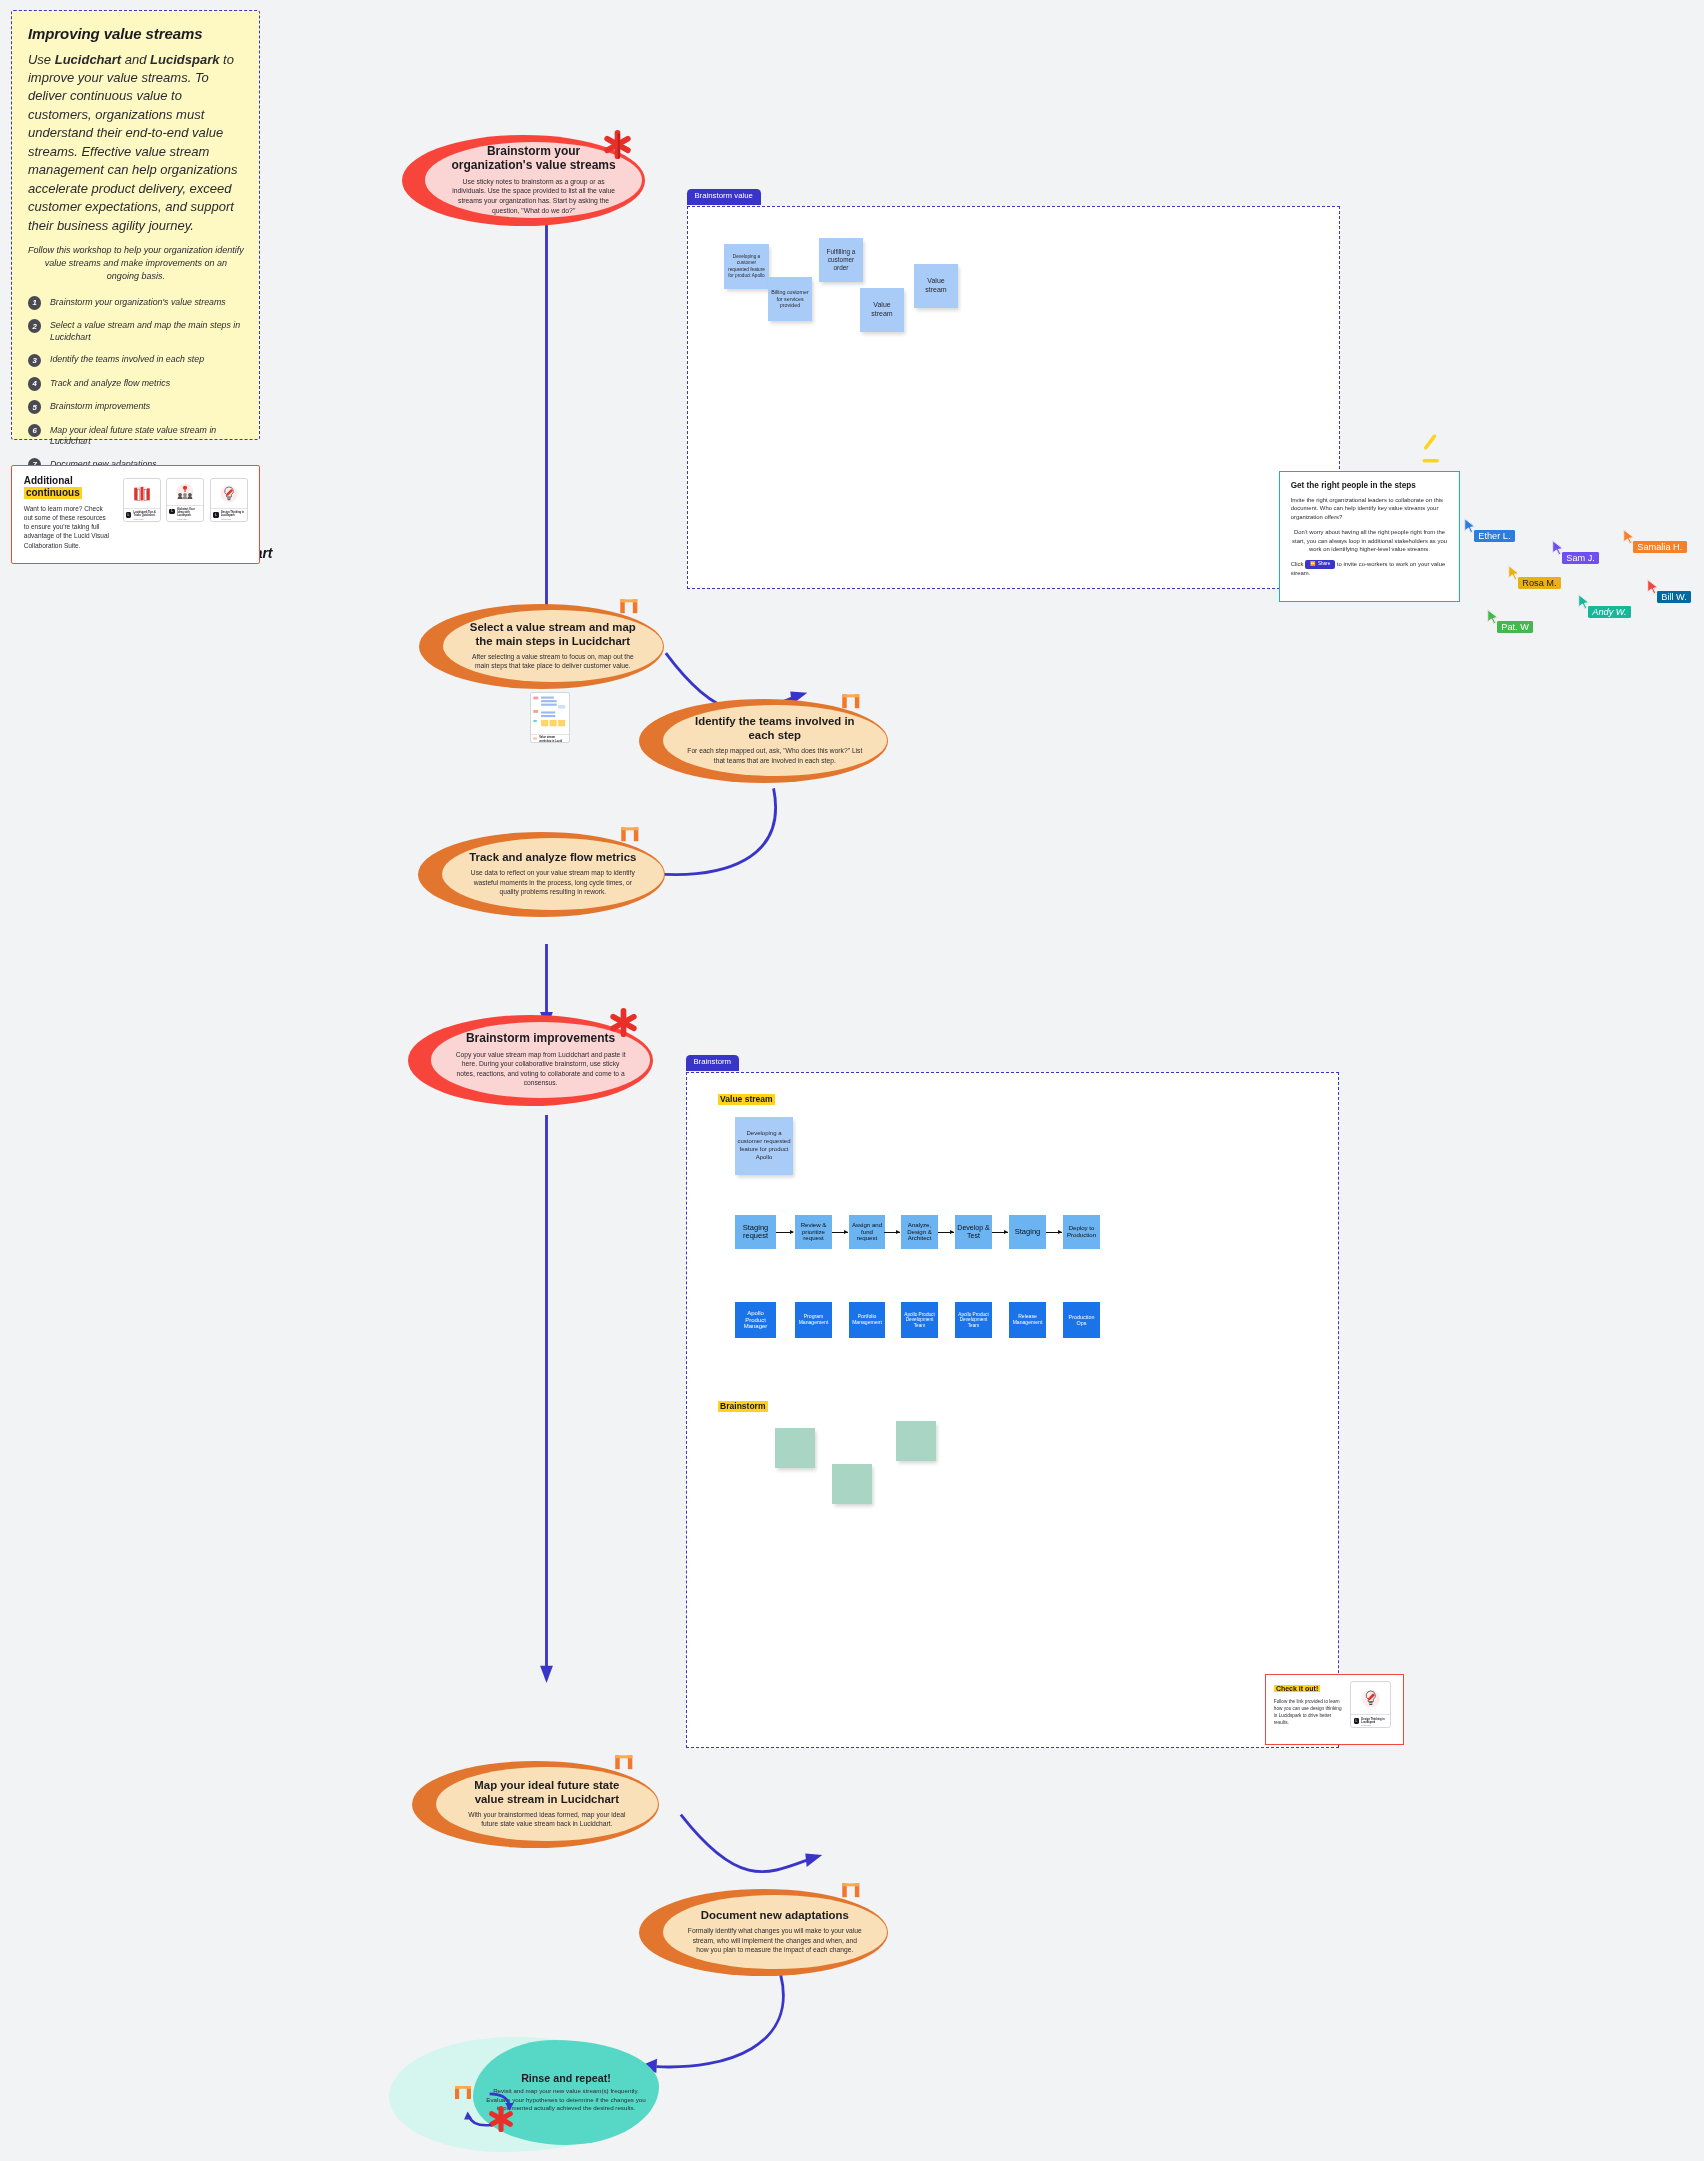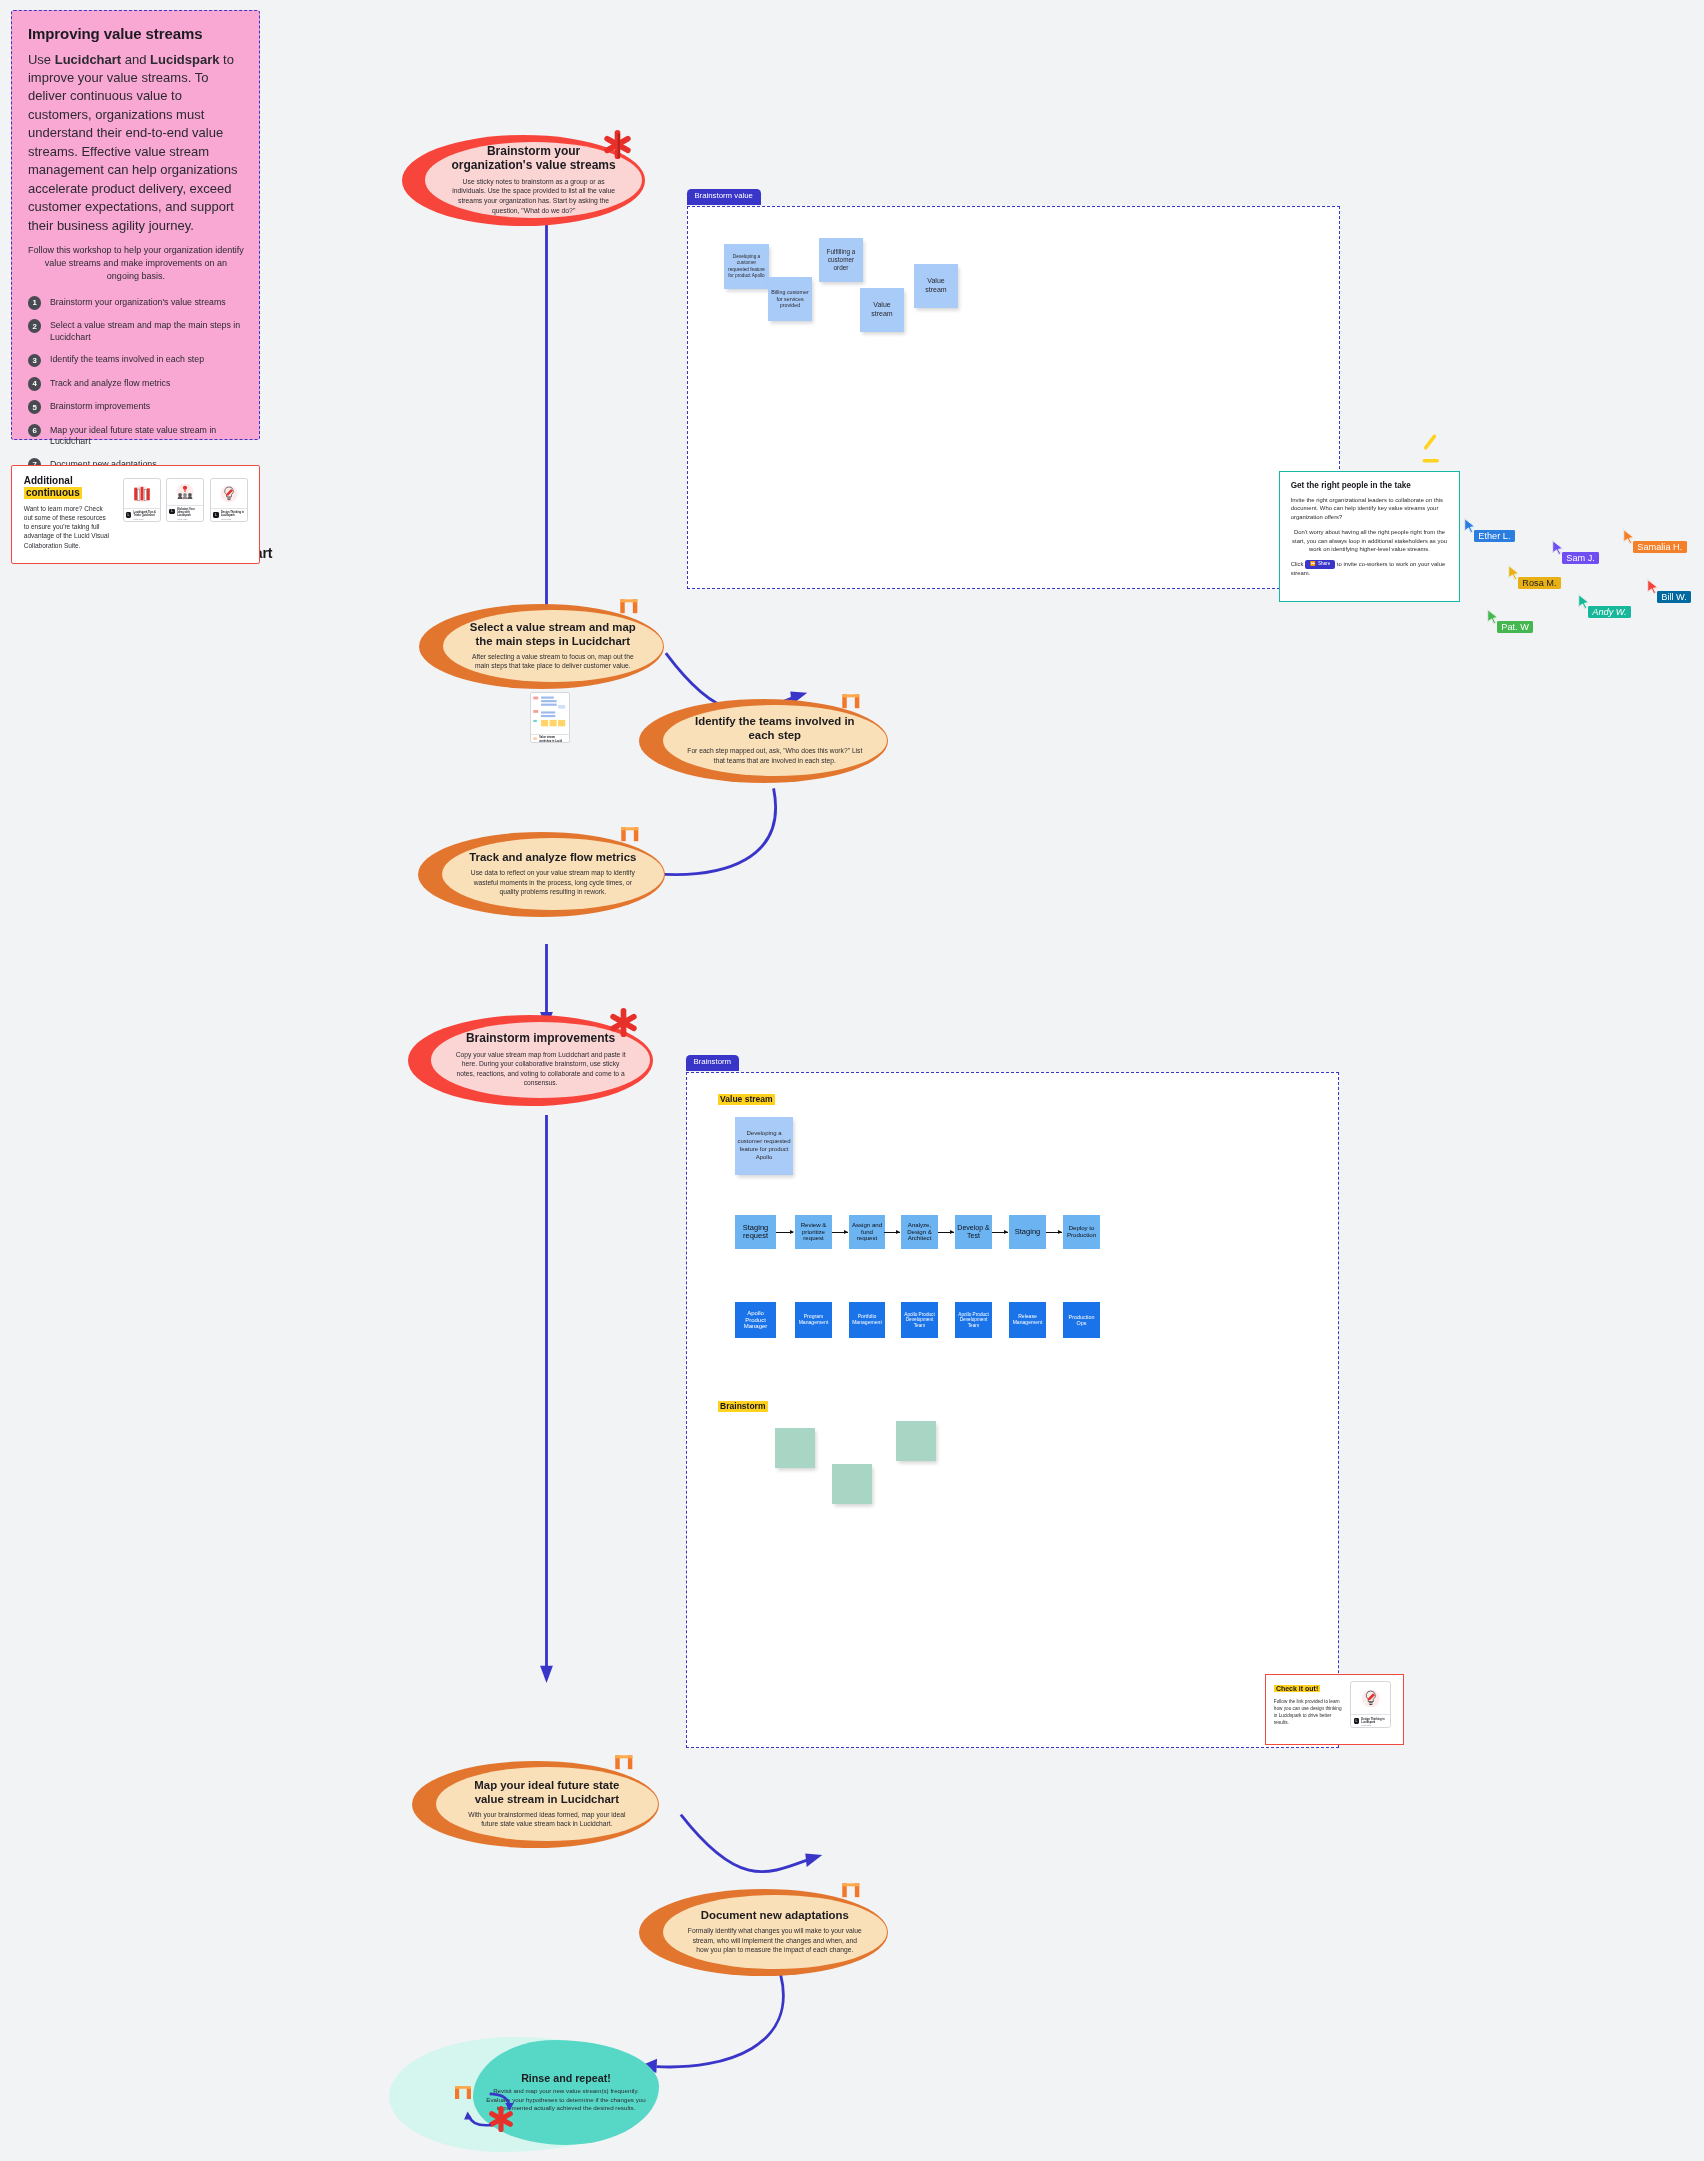--- a/index.html
+++ b/index.html
@@ -4,22 +4,23 @@
 <style>
   * { box-sizing: border-box; margin:0; padding:0; }
   html,body { background:#f2f3f5; }
   body { width:1704px; height:2161px; position:relative; font-family:"Liberation Sans", sans-serif; overflow:hidden; }
 
   .abs { position:absolute; }
 
   
   #instruction-panel{
     left:11.4px; top:10px; width:249px; height:430px;
-    background:#f9a8d4; border:1.4px dashed #3a35c9; border-radius:2.8px;
+    background:#fef9c3; border:1.4px dashed #3a35c9; border-radius:2.8px;
     padding:14px 15.6px;
+    font-style:italic;
   }
   #instruction-panel h1{ font-size:15px; font-weight:bold; color:#1b1b20; margin-bottom:8.5px; letter-spacing:-0.1px;}
   .ip-body{ font-size:13px; line-height:1.42; color:#2a2a30; }
   .ip-body b{ font-weight:bold; }
   .ip-center{ text-align:center; margin-top:9.2px; font-size:9px; line-height:1.42; color:#2a2a30;}
   .steps{ margin-top:12.8px; }
   .step{ display:flex; align-items:flex-start; gap:8.5px; margin-bottom:9.2px; }
   .step .num{
     flex:0 0 auto; width:13.5px; height:13.5px; border-radius:50%;
     background:#4a4a52; color:#fff; font-size:7.8px; font-weight:bold;
@@ -309,21 +310,21 @@
 <div class="frame" style="left:687px;top:206px;width:653px;height:383px;">
   <div class="frame-label">Brainstorm value</div>
   <div class="sticky" style="left:36px;top:37px;width:45px;height:45px;font-size:4.7px;line-height:1.3;">Developing a customer requested feature for product Apollo</div>
   <div class="sticky" style="left:80px;top:70px;width:44px;height:44px;font-size:5.3px;line-height:1.3;">Billing customer for services provided</div>
   <div class="sticky" style="left:131px;top:31px;width:44px;height:44px;font-size:6.4px;line-height:1.25;">Fulfilling a customer order</div>
   <div class="sticky" style="left:172px;top:81px;width:44px;height:44px;font-size:7px;line-height:1.25;">Value stream</div>
   <div class="sticky" style="left:226px;top:57px;width:44px;height:44px;font-size:7px;line-height:1.25;">Value stream</div>
 </div>
 
 <div id="right-people" class="abs">
-  <h3>Get the right people in the take</h3>
+  <h3>Get the right people in the steps</h3>
   <p>Invite the right organizational leaders to collaborate on this document. Who can help identify key value streams your organization offers?</p>
   <p class="p-center">Don't worry about having all the right people right from the start, you can always loop in additional stakeholders as you work on identifying higher-level value streams.</p>
   <p style="margin-top:6.4px;">
     <span>Click</span>
     <span class="share-chip">
       <span>⏩</span>
       <span>Share</span>
     </span>
     <span>to invite co-workers to work on your value stream.</span>
   </p>

